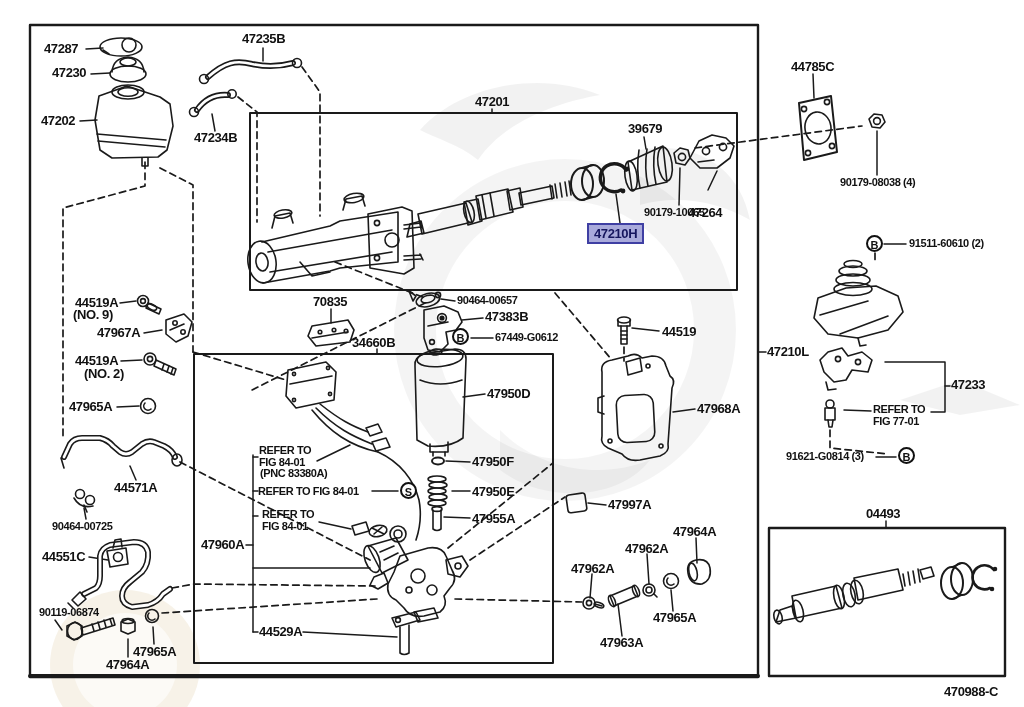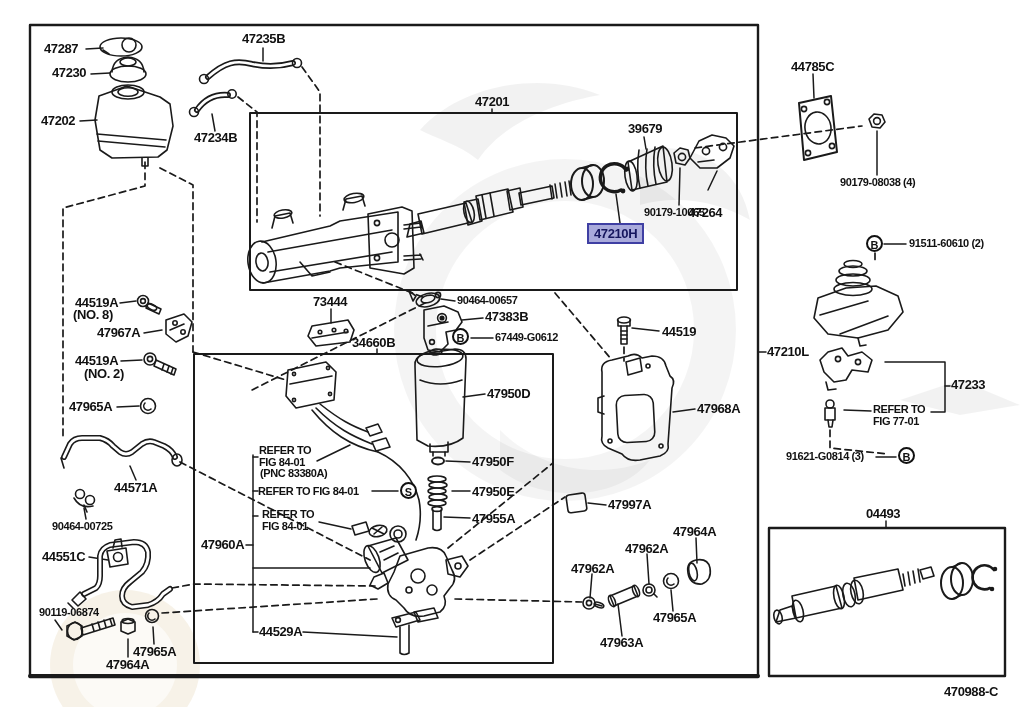--- a/index.html
+++ b/index.html
@@ -467,32 +467,32 @@
 <div class="lbl" style="left:791px;top:60px">44785C</div>
 <div class="lbl sm" style="left:840px;top:176px">90179-08038 (4)</div>
 <div class="lbl sm" style="left:909px;top:237px">91511-60610 (2)</div>
 <div class="lbl" style="left:767px;top:345px">47210L</div>
 <div class="lbl" style="left:951px;top:378px">47233</div>
 <div class="lbl sm" style="left:873px;top:403px"></div>
 <div class="lbl sm" style="left:873px;top:403px">REFER TO</div>
 <div class="lbl sm" style="left:873px;top:415px">FIG 77-01</div>
 <div class="lbl sm" style="left:786px;top:450px">91621-G0814 (3)</div>
 <div class="lbl" style="left:75px;top:296px">44519A</div>
-<div class="lbl" style="left:73px;top:308px">(NO. 8)</div>
+<div class="lbl" style="left:73px;top:308px">(NO. 9)</div>
 <div class="lbl" style="left:97px;top:326px">47967A</div>
 <div class="lbl" style="left:75px;top:354px">44519A</div>
 <div class="lbl" style="left:84px;top:367px">(NO. 2)</div>
 <div class="lbl" style="left:69px;top:400px">47965A</div>
 <div class="lbl" style="left:114px;top:481px">44571A</div>
 <div class="lbl sm" style="left:52px;top:520px">90464-00725</div>
 <div class="lbl" style="left:42px;top:550px">44551C</div>
 <div class="lbl sm" style="left:39px;top:606px">90119-06874</div>
 <div class="lbl" style="left:133px;top:645px">47965A</div>
 <div class="lbl" style="left:106px;top:658px">47964A</div>
-<div class="lbl" style="left:313px;top:295px">73444</div>
+<div class="lbl" style="left:313px;top:295px">70835</div>
 <div class="lbl" style="left:352px;top:336px">34660B</div>
 <div class="lbl sm" style="left:457px;top:294px">90464-00657</div>
 <div class="lbl" style="left:485px;top:310px">47383B</div>
 <div class="lbl sm" style="left:495px;top:331px">67449-G0612</div>
 <div class="lbl" style="left:662px;top:325px">44519</div>
 <div class="lbl" style="left:487px;top:387px">47950D</div>
 <div class="lbl" style="left:697px;top:402px">47968A</div>
 <div class="lbl sm" style="left:259px;top:444px">REFER TO</div>
 <div class="lbl sm" style="left:259px;top:456px">FIG 84-01</div>
 <div class="lbl sm" style="left:260px;top:467px">(PNC 83380A)</div>

